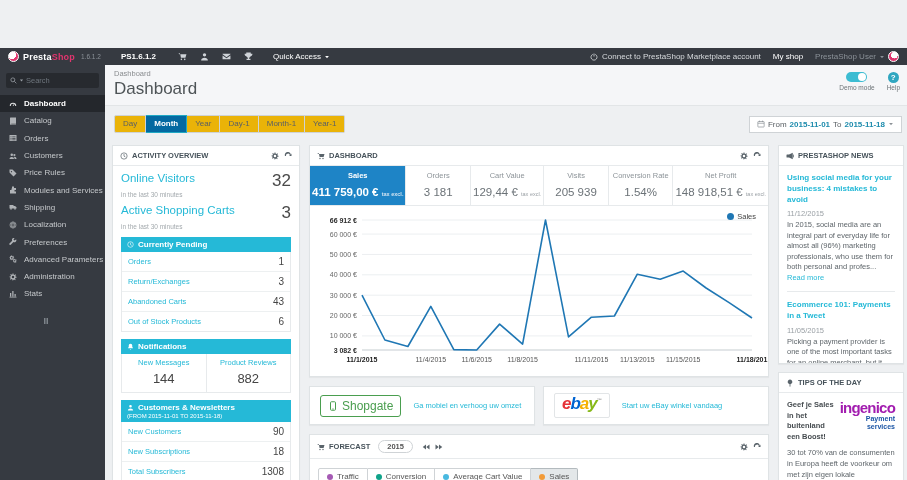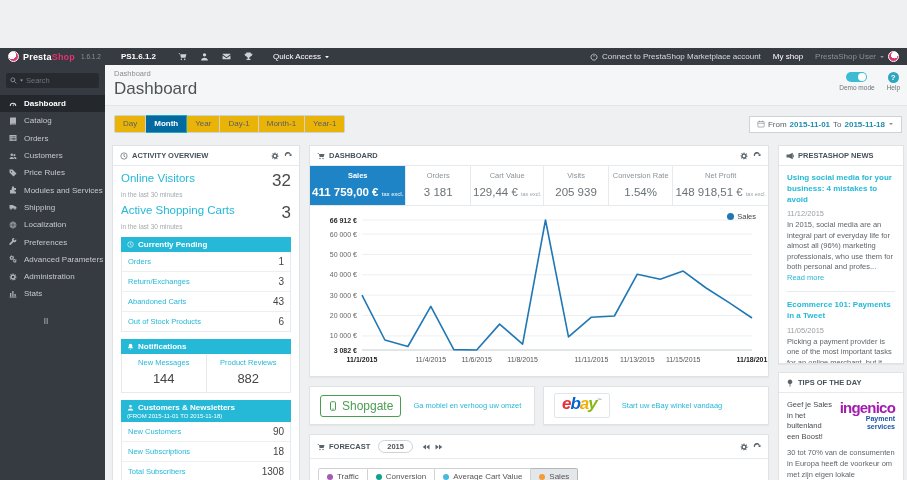--- a/index.html
+++ b/index.html
@@ -126,21 +126,21 @@
   .news{height:219px;overflow:hidden;}
   .news-body{padding:7px 8px;}
   .news-title{font-size:8px;font-weight:bold;color:#25b9d7;line-height:1.35;cursor:pointer;}
   .news-date{font-size:7.5px;color:#9aa0a5;margin:4px 0 2px;}
   .news-txt{font-size:7.5px;color:#5f666b;line-height:1.4;}
   .read-more{color:#25b9d7;cursor:pointer;}
   .news-hr{border-top:1px solid #e7eaec;margin:8px 0;}
   .tips{margin-top:8px;height:133px;overflow:hidden;}
   .tips-body{padding:7px 8px;}
   .tips-top{display:flex;gap:6px;align-items:flex-start;}
-  .tips-heading{width:44%;font-size:7.5px;font-weight:normal;color:#464c50;line-height:1.4;}
+  .tips-heading{width:44%;font-size:7.5px;font-weight:bold;color:#464c50;line-height:1.4;}
   .ing{flex:1;text-align:right;}
   .ing-name{font-size:15px;font-weight:bold;color:#a21caf;letter-spacing:-.8px;line-height:1;}
   .ing-sub{font-size:7px;font-weight:bold;color:#1b55a5;line-height:1.15;}
   .tips-txt{font-size:7.5px;color:#5f666b;line-height:1.45;margin-top:6px;}
 </style>
 </head>
 <body>
 
 <svg width="0" height="0" style="position:absolute">
   <defs>

